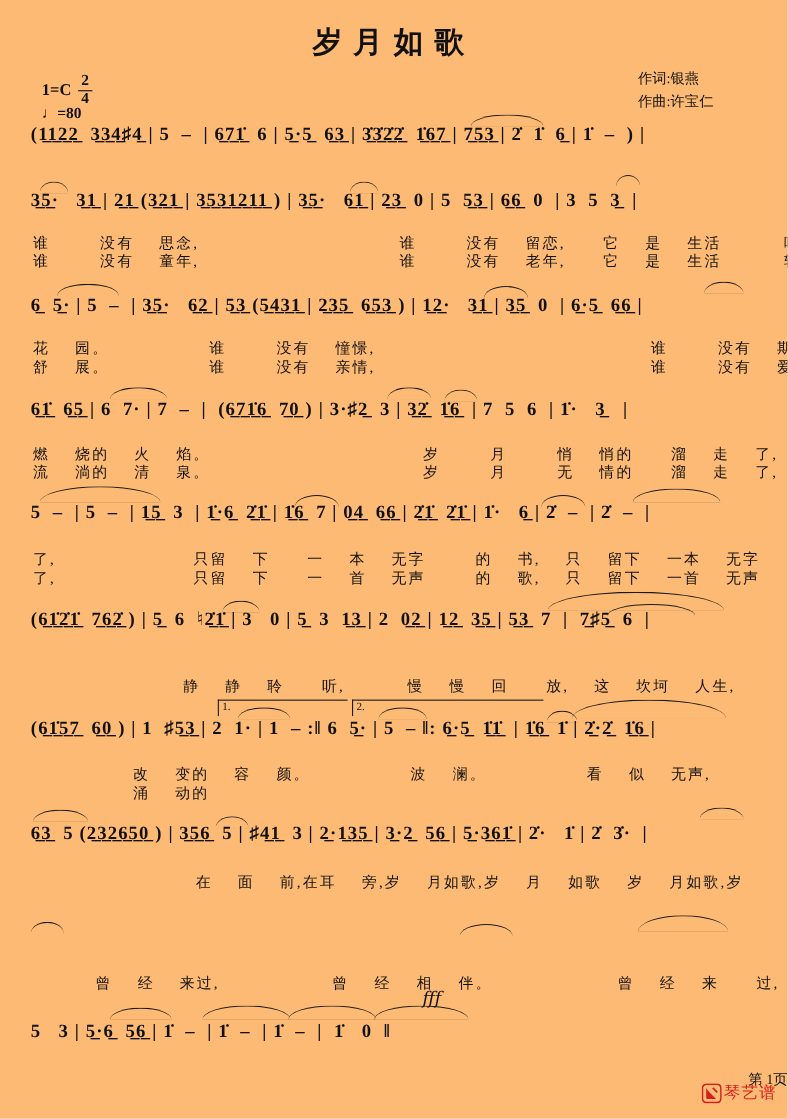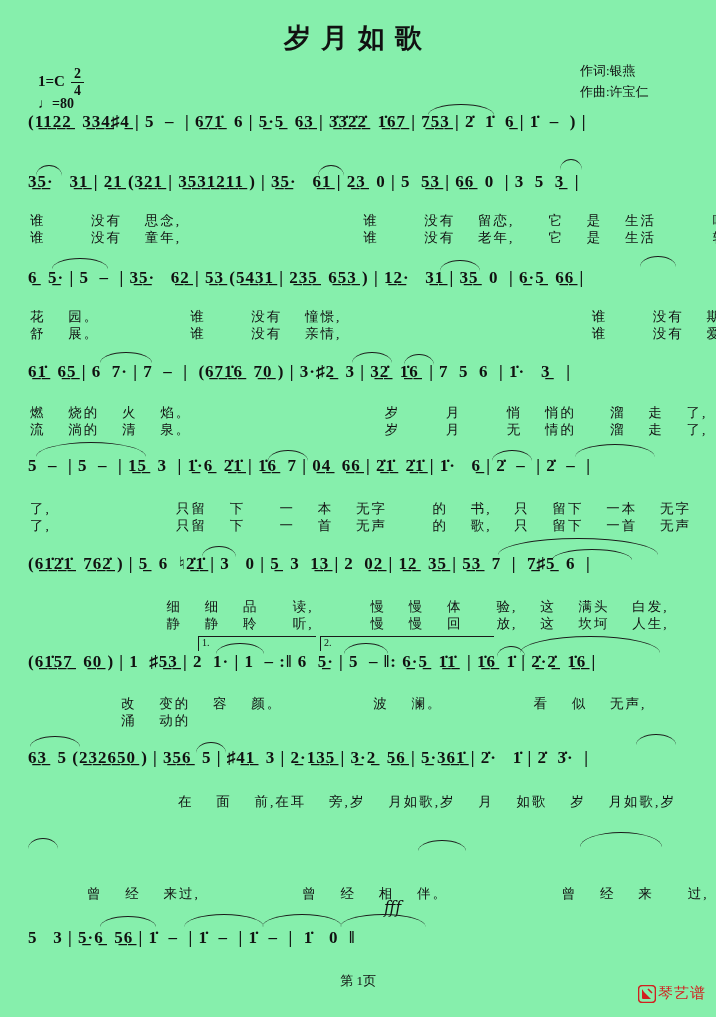--- a/index.html
+++ b/index.html
@@ -1,18 +1,18 @@
 <!DOCTYPE html>
 <html><head>
 <meta charset="utf-8">
 <style>
   html,body{margin:0;padding:0;background:#e8e8e8;}
   #page{
     position:relative;width:716px;height:1017px;margin:0 auto;
-    background:#86efac;overflow:hidden;
+    background:#fdba74;overflow:hidden;
     font-family:"Liberation Serif","DejaVu Serif",serif;color:#111;
   }
   .title{
     position:absolute;top:20px;left:0;width:716px;text-align:center;
     font-size:27px;font-weight:bold;letter-spacing:10px;
   }
   .meta-key{position:absolute;top:66px;left:38px;font-size:15px;font-weight:bold;}
   .frac{display:inline-block;vertical-align:middle;margin-left:6px;text-align:center;line-height:1;}
   .frac i{display:block;font-style:normal;font-size:14px;font-weight:bold;padding:1px 3px;}
   .frac .den{border-top:1px solid #111;}
@@ -30,21 +30,21 @@
     position:absolute;height:10px;
     border-style:solid;border-color:#1a1a1a;border-width:1.6px 0 0 0;
     border-radius:50% 50% 0 0 / 100% 100% 0 0;
   }
   .volta{
     position:absolute;height:14px;
     border-style:solid;border-color:#1a1a1a;border-width:1.4px 0 0 1.4px;
     font-size:10px;padding:0 0 0 3px;line-height:12px;
   }
   .dyn{position:absolute;font-style:italic;font-weight:normal;font-size:16px;font-family:"DejaVu Serif",serif;}
-  .footer{position:absolute;top:972px;left:0;width:716px;text-align:center;font-size:13px;}
+  .footer{position:absolute;top:972px;left:0;width:716px;text-align:right;font-size:13px;}
   .watermark{position:absolute;top:984px;left:638px;display:flex;align-items:center;gap:2px;}
   .watermark .wm-text{font-size:15px;font-weight:normal;color:#d21f1f;letter-spacing:1px;}
 </style>
 </head>
 <body>
 
 <div id="page">
 
   <div class="title">岁月如歌</div>
 
@@ -70,21 +70,20 @@
 
   <div class="notation" style="top:362px">6̲1̲̇  6̲5̲ | 6  7· | 7  –  |  (6̲7̲1̲̇6̲  7̲0̲ ) | 3·♯2̲  3 | 3̲2̲̇  1̲̇6̲  | 7  5  6  | 1̇·   3̲   |</div>
   <div class="lyric" style="top:404px">燃  烧的  火  焰。                 岁    月    悄  悄的   溜  走  了,  溜    走</div>
   <div class="lyric" style="top:421px">流  淌的  清  泉。                 岁    月    无  情的   溜  走  了,  溜    走</div>
 
   <div class="notation" style="top:456px">5  –  | 5  –  | 1̲5̲  3  | 1̲̇·6̲  2̲̇1̲̇ | 1̲̇6̲  7 | 0̲4̲  6̲6̲ | 2̲̇1̲̇  2̲̇1̲̇ | 1̇·   6̲ | 2̇  –  | 2̇  –  |</div>
   <div class="lyric" style="top:500px">了,           只留  下   一  本  无字    的  书,  只  留下  一本  无字     的  书。</div>
   <div class="lyric" style="top:517px">了,           只留  下   一  首  无声    的  歌,  只  留下  一首  无声     的  歌。</div>
 
   <div class="notation" style="top:553px">(6̲1̲̇2̲̇1̲̇  7̲6̲2̲̇ ) | 5̲  6  ♮2̲̇1̲̇ | 3   0 | 5̲  3  1̲3̲ | 2  0̲2̲ | 1̲2̲  3̲5̲ | 5̲3̲  7  |  7̲♯5̲  6  |</div>
-  <div class="lyric" style="top:598px">            细  细  品   读,     慢  慢  体   验,  这  满头  白发,</div>
   <div class="lyric" style="top:615px">            静  静  聆   听,     慢  慢  回   放,  这  坎坷  人生,</div>
 
   <div class="volta" style="top:636px;left:198px;width:114px"><span>1.</span></div>
   <div class="volta" style="top:636px;left:320px;width:170px"><span>2.</span></div>
   <div class="notation" style="top:652px">(6̲1̲̇5̲7̲  6̲0̲ ) | 1  ♯5̲3̲ | 2  1· | 1  – :‖ 6  5̲· | 5  – ‖: 6̲·5̲  1̲̇1̲̇  | 1̲̇6̲  1̇ | 2̲̇·2̲̇  1̲̇6̲ |</div>
   <div class="lyric" style="top:695px">        改  变的  容  颜。        波  澜。        看  似  无声,           其  实  轻弹,</div>
   <div class="lyric" style="top:712px">        涌  动的</div>
 
   <div class="notation" style="top:748px">6̲3̲  5 (2̲3̲2̲6̲5̲0̲ ) | 3̲5̲6̲  5 | ♯4̲1̲  3 | 2̲·1̲3̲5̲ | 3̲·2̲  5̲6̲ | 5̲·3̲6̲1̲̇ | 2̇·   1̇ | 2̇  3̇·  |</div>
   <div class="lyric" style="top:793px">             在  面  前,在耳  旁,岁  月如歌,岁  月  如歌  岁  月如歌,岁    月  如  歌,</div>

